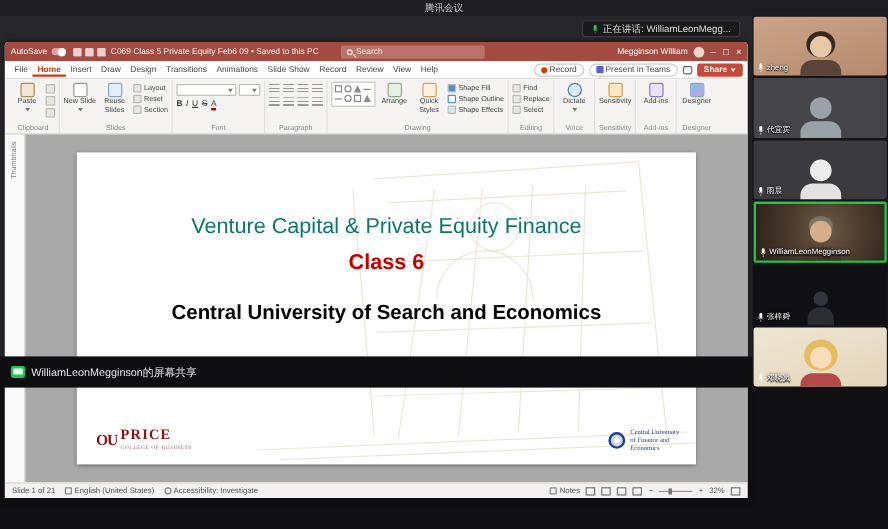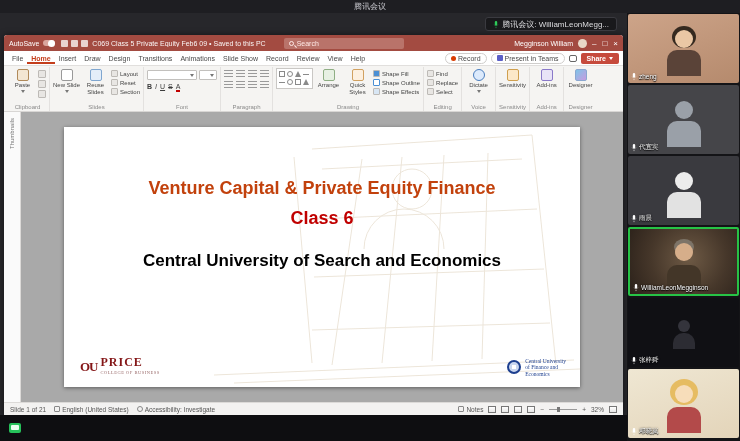--- a/index.html
+++ b/index.html
@@ -1,18 +1,18 @@
 <!DOCTYPE html>
 <html><head>
 <meta charset="utf-8">
 <style>
   * { margin:0; padding:0; box-sizing:border-box; }
   html,body { width:740px; height:441px; overflow:hidden; background:#101013;
               font-family:"Liberation Sans", sans-serif; }
-  .screen { width:740px; height:441px; display:flex; flex-direction:column; background:#1b1b1f; }
+  .screen { width:740px; height:323px; display:flex; flex-direction:column; background:#1b1b1f; }
 
   
   .app-titlebar { height:13px; background:#1e1e22; color:#c9c9cf; font-size:8px;
                   display:flex; align-items:center; justify-content:center; flex:0 0 auto; }
   .main-row { flex:1; display:flex; min-height:0; }
   .stage { width:627px; position:relative; background:#27272b; flex:0 0 auto; }
   .speaking-pill { position:absolute; top:4px; right:10px; height:14px; z-index:5;
                    background:rgba(24,24,27,.95); border:1px solid #3a3a40; border-radius:3px;
                    display:flex; align-items:center; gap:3px; padding:0 7px; color:#dcdcdf; font-size:8px; }
   .share-bar { position:absolute; left:0; right:0; bottom:0; height:26px; background:#0e0e11;
@@ -115,21 +115,21 @@
   .parrow { display:flex; gap:3px; align-items:center; }
 
   .workspace { flex:1; display:flex; min-height:0; background:#a9a9a9; }
   .thumbs { width:17px; background:#fafafa; border-right:1px solid #dcdad8; flex:0 0 auto; }
   .thumbs span { writing-mode:vertical-rl; transform:rotate(180deg); font-size:6px; color:#777;
                  display:block; margin:6px auto 0; }
   .canvas { flex:1; display:flex; align-items:center; justify-content:center; }
   .slide { width:516px; height:260px; background:#fff; position:relative; box-shadow:0 1px 4px rgba(0,0,0,.45); overflow:hidden; }
   .sketch { position:absolute; inset:0; opacity:.8; }
   .slide-text { position:absolute; top:50px; left:0; right:0; text-align:center; z-index:1; }
-  .slide-title { color:#c2410c; font-weight:bold; font-size:18px; line-height:22px; }
+  .slide-title { color:#0f766e; font-weight:normal; font-size:18px; line-height:22px; }
   .slide-title2 { color:#c00000; font-weight:bold; font-size:18px; line-height:22px; margin-top:8px; }
   .slide-sub { color:#000; font-weight:bold; font-size:17px; margin-top:22px; }
   .logo-left { position:absolute; left:16px; bottom:12px; display:flex; align-items:flex-end; gap:3px; z-index:1;
                font-family:"Liberation Serif", serif; color:#841617; }
   .ou { font-size:13px; font-weight:bold; letter-spacing:-1px; }
   .price { font-size:12px; font-weight:bold; letter-spacing:1px; }
   .price-cap { font-size:4.5px; color:#9a6a6a; letter-spacing:.5px; }
   .logo-right { position:absolute; right:14px; bottom:10px; display:flex; align-items:center; gap:4px; z-index:1; }
   .cufe-emblem { width:14px; height:14px; border-radius:50%; border:2px solid #1d3f8f;
                  background:radial-gradient(circle, #fff 35%, #c9d6ef 36%); flex:0 0 auto; }
@@ -155,21 +155,21 @@
   <div class="main-row">
 
     <div class="stage">
 
       <div class="speaking-pill">
         <svg class="mic" viewBox="0 0 10 14">
           <rect x="3" y="1" width="4" height="7" rx="2" fill="#2ecc5a"></rect>
           <path d="M2 7a3.2 3.2 0 0 0 6 0" fill="none" stroke="#2ecc5a" stroke-width="1"></path>
           <line x1="5" y1="11" x2="5" y2="13" stroke="#2ecc5a" stroke-width="1"></line>
         </svg>
-        <span>腾讯会议: WilliamLeonMegg...</span>
+        <span>正在讲话: WilliamLeonMegg...</span>
       </div>
 
       <div class="ppt">
 
         <div class="ppt-titlebar">
           <span>AutoSave</span>
           <span class="toggle"></span>
           <span class="qat">
             <i></i>
             <i></i>
@@ -483,20 +483,21 @@
               </span>
             <span>+</span>
             <span>32%</span>
             <span class="viewico"></span>
           </span>
         </div>
       </div>
 
       <div class="share-bar">
         <span class="share-ico"></span>
+        <span>WilliamLeonMegginson的屏幕共享</span>
       </div>
     </div>
 
     <div class="sidebar">
 
       <div class="tile t1">
         <div class="avatar">
             <div class="hair"></div>
             <div class="head"></div>
             <div class="body"></div>

